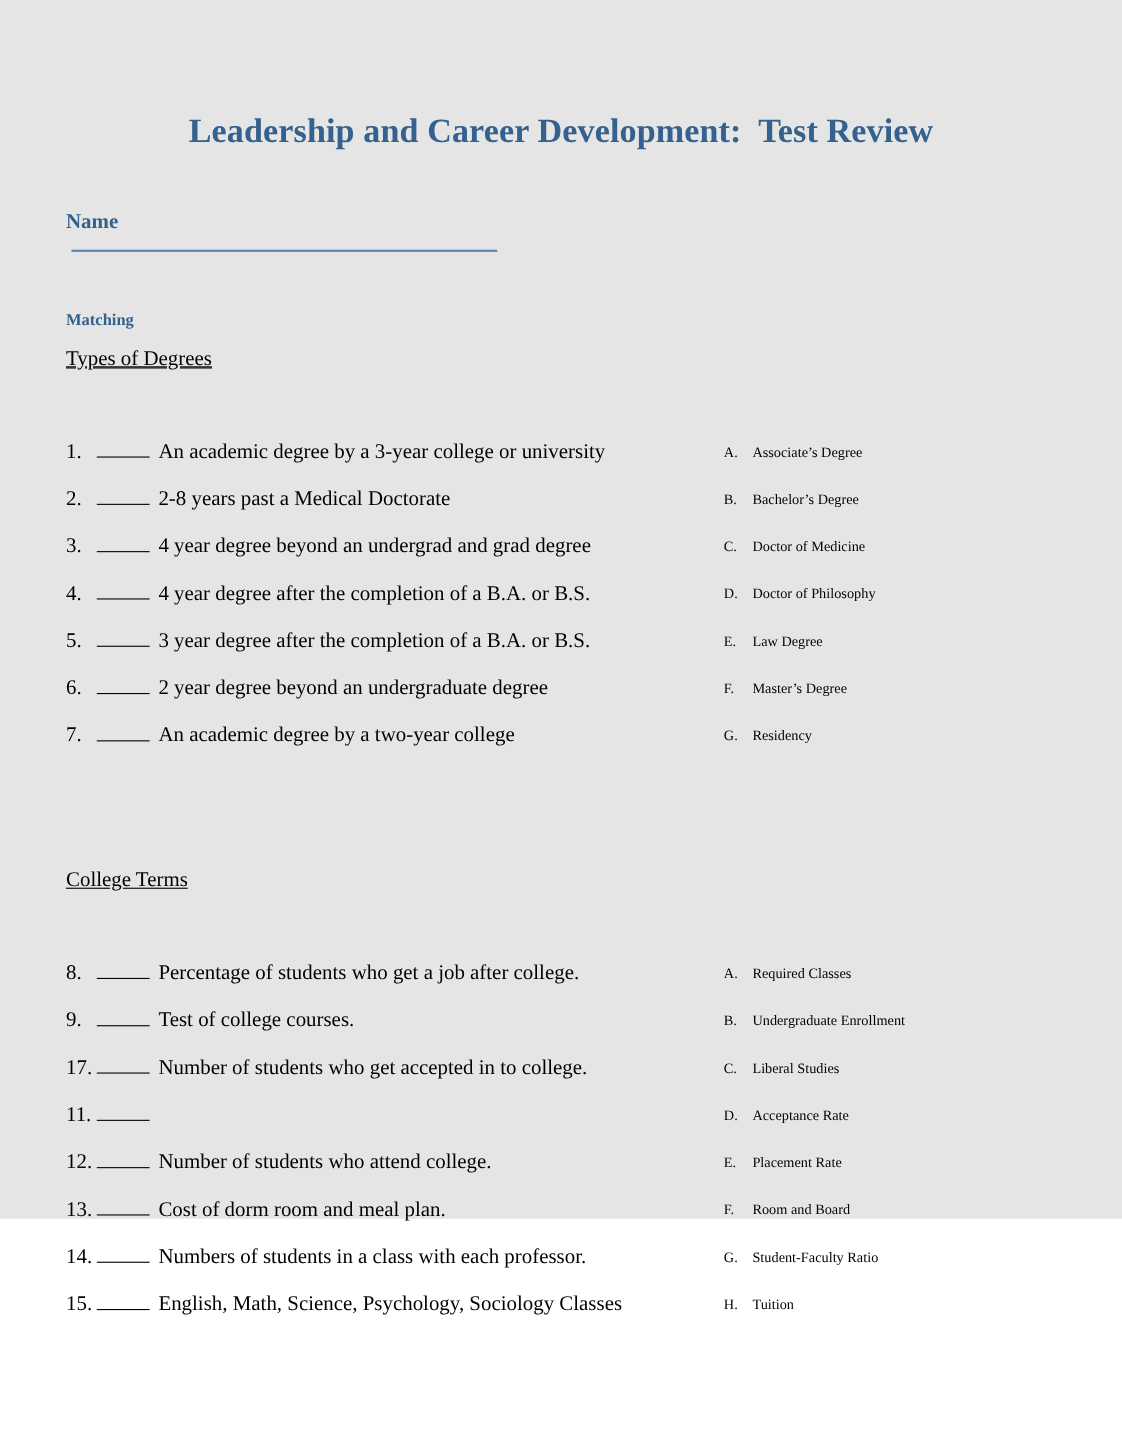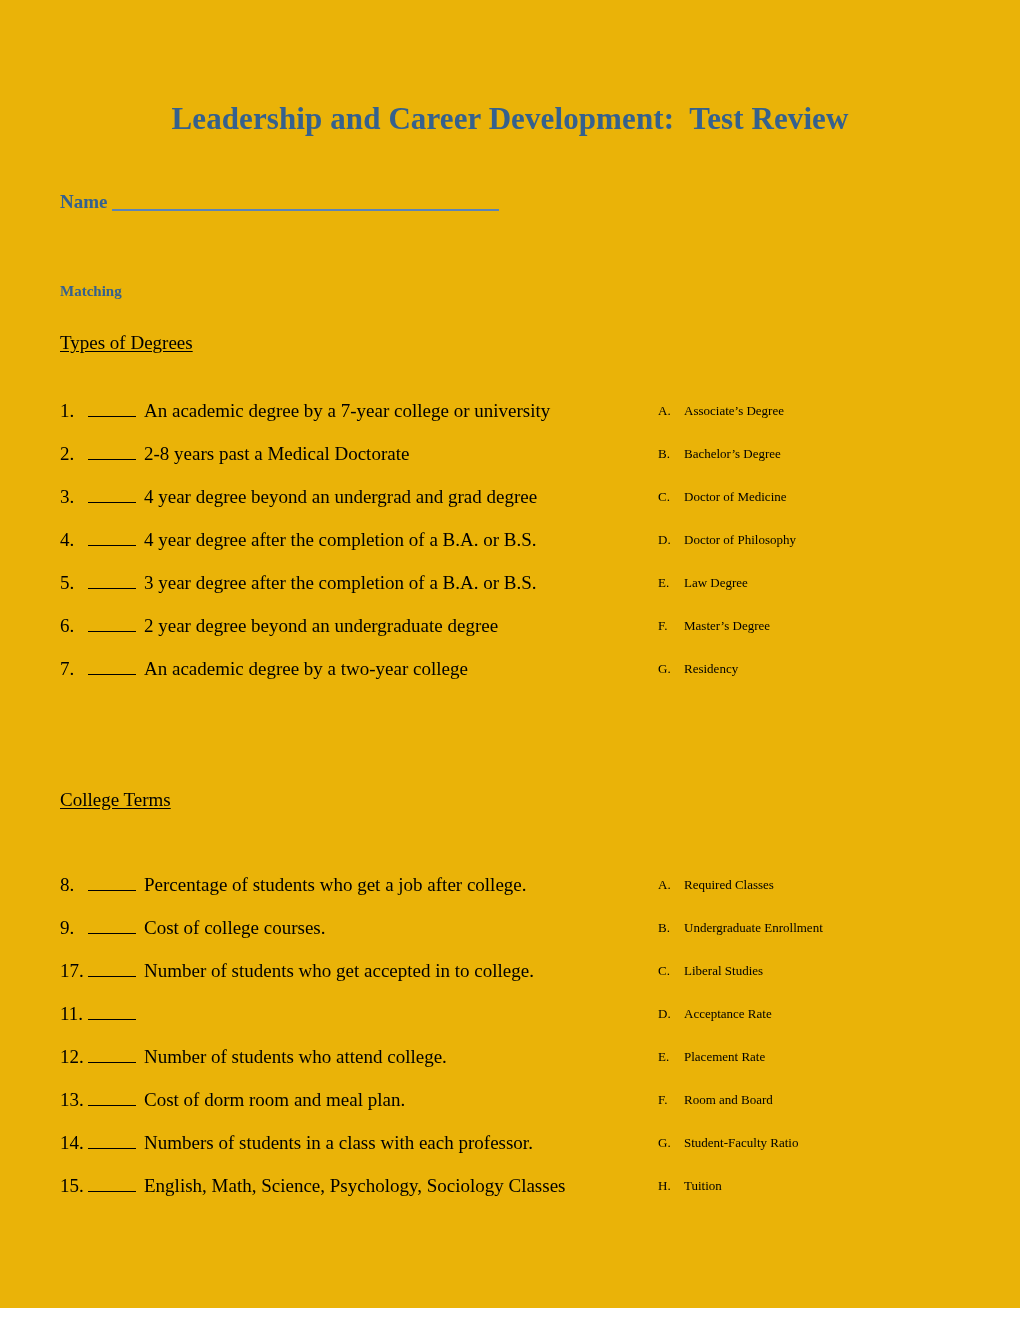--- a/index.html
+++ b/index.html
@@ -13,22 +13,22 @@
     position: relative;
     font-family: "Liberation Serif", "DejaVu Serif", serif;
     color: #000000;
     overflow: hidden;
   }
   .page {
     position: absolute;
     left: 0;
     top: 0;
     width: 1020px;
-    height: 1308px;
-    background: #eab308;
+    height: 1108px;
+    background: #e5e5e5;
   }
 
   
   .doc-title {
     position: absolute;
     left: 60px;
     top: 101px;
     width: 900px;
     text-align: center;
     font-size: 31px;
@@ -37,21 +37,22 @@
     letter-spacing: 0.1px;
     white-space: pre;
   }
 
   
   .name-row {
     position: absolute;
     left: 60px;
     top: 192px;
     display: flex;
-    align-items: center;
+    align-items: flex-start;
+    flex-direction: column;
   }
   .name-label {
     font-size: 19px;
     font-weight: bold;
     color: #35618e;
     line-height: 1;
   }
   .name-blank {
     display: inline-block;
     width: 387px;
@@ -74,21 +75,21 @@
   .sub-heading {
     position: absolute;
     left: 60px;
     font-size: 19px;
     color: #000000;
   }
   .sub-heading span.u {
     text-decoration: underline;
     text-underline-offset: 2px;
   }
-  #subheading-degrees { top: 332px; }
+  #subheading-degrees { top: 316px; text-decoration: underline; }
   #subheading-college { top: 789px; }
 
   
   .match-block {
     position: absolute;
     left: 0;
     width: 1020px;
   }
   #block-degrees { top: 399px; }
   #block-college { top: 873px; }
@@ -149,21 +150,21 @@
 
   <div class="section-heading" id="heading-matching">Matching</div>
 
   <div class="sub-heading" id="subheading-degrees"><span class="u">Types of Degrees</span></div>
 
   <div class="match-block" id="block-degrees">
       <div class="match-row">
         <div class="q-cell">
           <span class="q-num">1.</span>
           <span class="q-blank"></span>
-          <span class="q-text">An academic degree by a 7-year college or university</span>
+          <span class="q-text">An academic degree by a 3-year college or university</span>
         </div>
         <div class="a-cell"><span class="a-letter">A.</span><span>Associate’s Degree</span></div>
       </div>
       <div class="match-row">
         <div class="q-cell">
           <span class="q-num">2.</span>
           <span class="q-blank"></span>
           <span class="q-text">2-8 years past a Medical Doctorate</span>
         </div>
         <div class="a-cell"><span class="a-letter">B.</span><span>Bachelor’s Degree</span></div>
@@ -218,21 +219,21 @@
           <span class="q-num">8.</span>
           <span class="q-blank"></span>
           <span class="q-text">Percentage of students who get a job after college.</span>
         </div>
         <div class="a-cell"><span class="a-letter">A.</span><span>Required Classes</span></div>
       </div>
       <div class="match-row">
         <div class="q-cell">
           <span class="q-num">9.</span>
           <span class="q-blank"></span>
-          <span class="q-text">Cost of college courses.</span>
+          <span class="q-text">Test of college courses.</span>
         </div>
         <div class="a-cell"><span class="a-letter">B.</span><span>Undergraduate Enrollment</span></div>
       </div>
       <div class="match-row">
         <div class="q-cell">
           <span class="q-num">17.</span>
           <span class="q-blank"></span>
           <span class="q-text">Number of students who get accepted in to college.</span>
         </div>
         <div class="a-cell"><span class="a-letter">C.</span><span>Liberal Studies</span></div>

